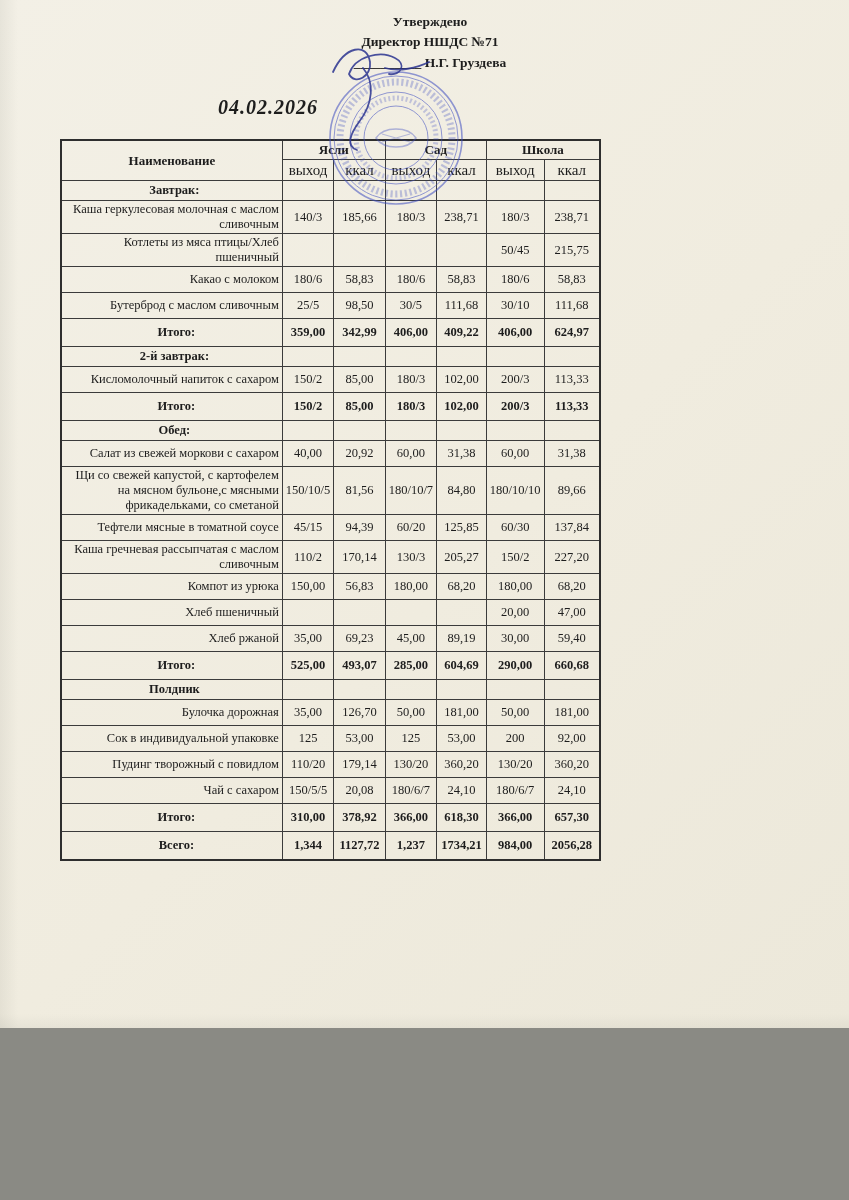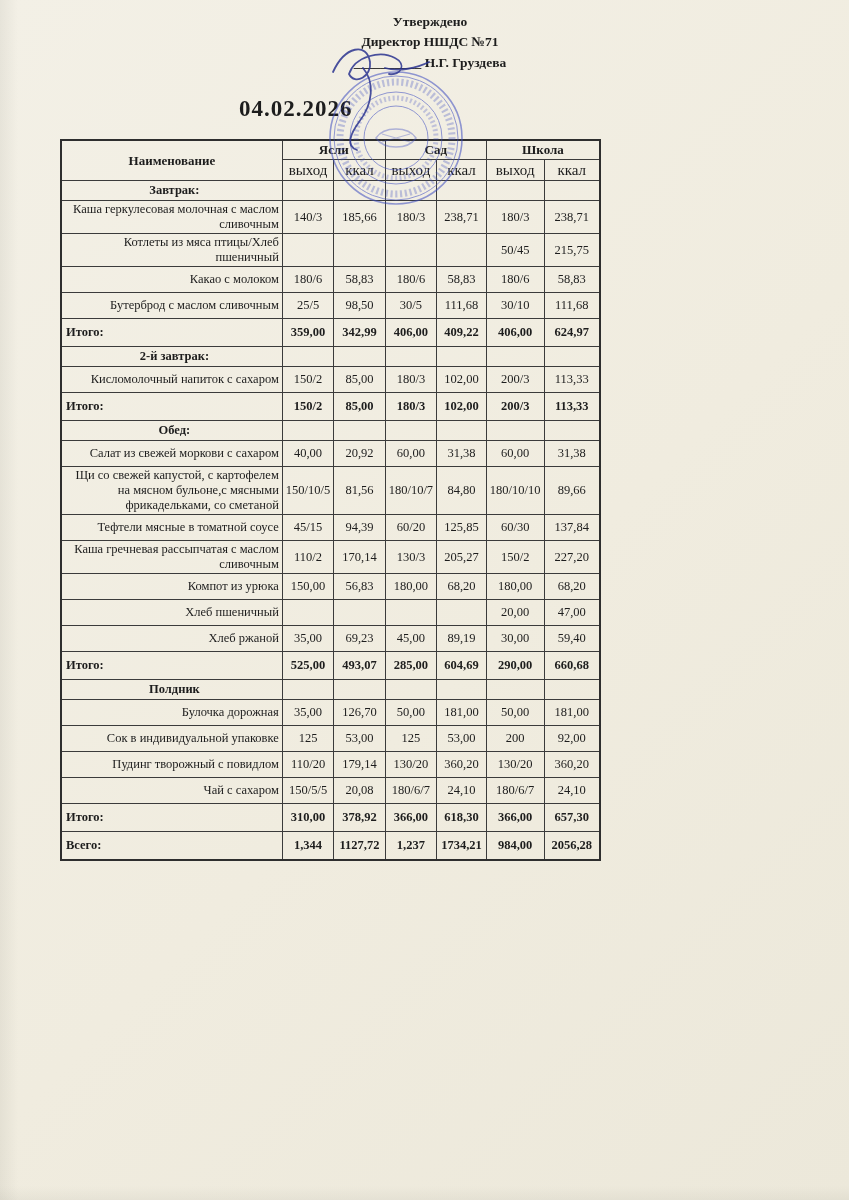--- a/index.html
+++ b/index.html
@@ -3,21 +3,21 @@
 <meta charset="utf-8">
 <style>
   html, body {
     margin: 0;
     padding: 0;
     background: #8a8a84;
   }
   .page {
     position: relative;
     width: 849px;
-    height: 1200px;
+    height: 1028px;
     margin: 0 auto;
     background: linear-gradient(135deg, #f3f0e6 0%, #f0ecdf 55%, #ece8da 100%);
     overflow: hidden;
     font-family: "Liberation Serif", "DejaVu Serif", serif;
     color: #1d1d1d;
   }
   
   .page::before {
     content: "";
     position: absolute;
@@ -53,26 +53,27 @@
     position: absolute;
     left: 326px;
     top: 68px;
     z-index: 3;
     opacity: 0.55;
     pointer-events: none;
   }
 
   .doc-date {
     position: absolute;
-    left: 239px;
+    left: 218px;
     top: 96px;
-    font-size: 23px;
+    font-size: 20px;
     font-weight: bold;
     letter-spacing: 1px;
     z-index: 2;
+    font-style: italic;
   }
 
   table.menu-table {
     position: absolute;
     left: 60px;
     top: 139px;
     width: 541px;
     border-collapse: collapse;
     font-size: 12.5px;
     z-index: 1;
@@ -106,21 +107,21 @@
 
   tr.row-section td.name-cell {
     font-weight: bold;
     text-align: center;
     height: 17px;
     padding-left: 8px;
   }
   tr.row-item td { height: 23px; }
   tr.row-item td.name-cell { text-align: right; padding-left: 5px; line-height: 1.2; }
   tr.row-total td { height: 25px; font-weight: bold; }
-  tr.row-total td.name-cell { text-align: left; padding-left: 4px; }
+  tr.row-total td.name-cell { text-align: center; padding-left: 12px; }
   td.value-cell { text-align: center; white-space: nowrap; }
 </style>
 </head>
 <body>
 
 <div class="page">
 
   <div class="approval-block">
     <div class="line">Утверждено</div>
     <div class="line">Директор НШДС №71</div>

